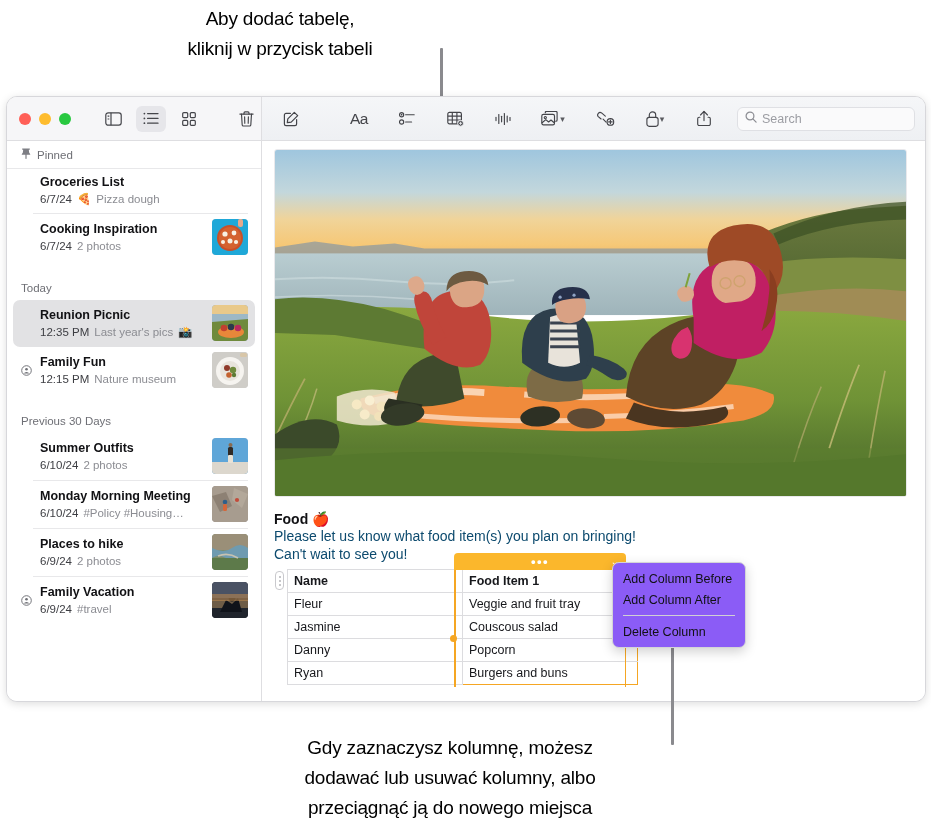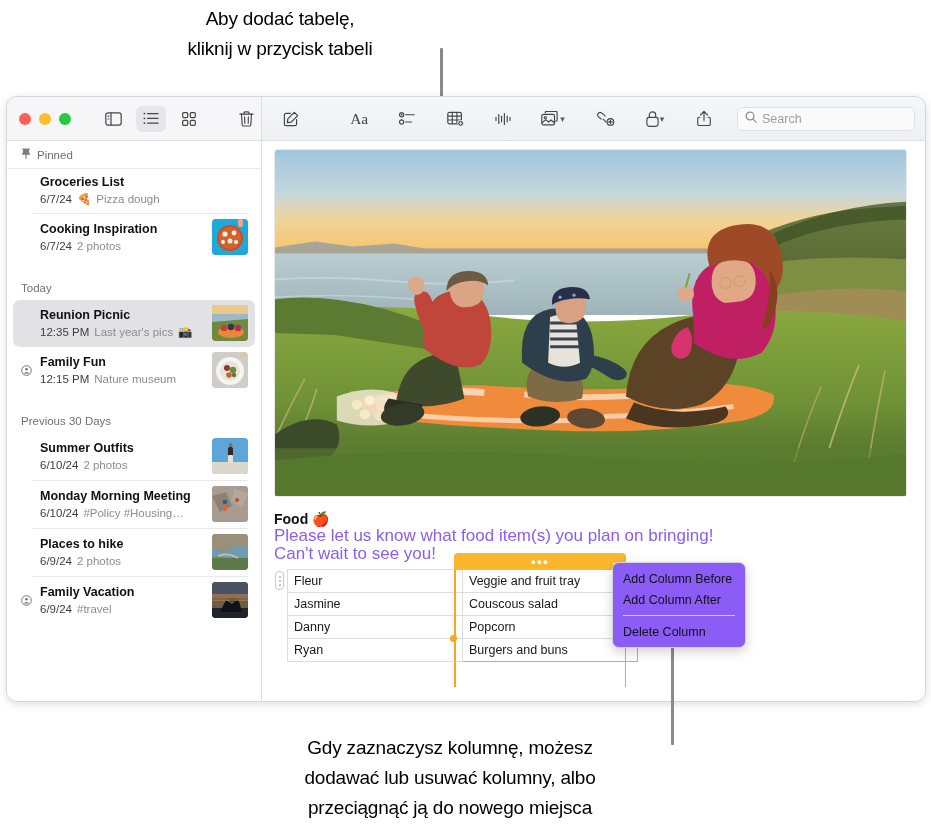--- a/index.html
+++ b/index.html
@@ -182,21 +182,21 @@
     border:1px solid #e9e9ec;
     position:relative;
   }
   #hero svg { display:block; width:100%; height:100%; }
 
   #food-head {
     margin-top:14px;
     font-size:14px; font-weight:bold; color:#111114;
     display:flex; align-items:center; gap:4px;
   }
-  .para { font-size:17px; color:#8b5cf6; line-height:16.5px; margin-top:1px; }
+  .para { font-size:14px; color:#0c4a6e; line-height:16.5px; margin-top:1px; }
 
   
   #table-wrap { position:relative; margin-top:7px; }
   table#food-table {
     border-collapse:collapse;
     table-layout:fixed;
     width:351px;
     margin-left:13px;
   }
   #food-table td {
@@ -359,21 +359,21 @@
           <svg width="16" height="16" viewBox="0 0 16 16" fill="none" stroke="currentColor" stroke-width="1.2" stroke-linecap="round" stroke-linejoin="round">
             <path d="M13.6 8.6 V13 a1.6 1.6 0 0 1-1.6 1.6 H3 A1.6 1.6 0 0 1 1.4 13 V4 A1.6 1.6 0 0 1 3 2.4 h4.4"></path>
             <path d="M11.3 1.3 L14.7 4.7 L8.2 11.2 L4.3 11.7 L4.8 7.8 Z"></path>
           </svg>
         </span>
       </div>
 
       <div style="width:38px"></div>
 
       <div class="tbtn">
-        <span style="font-size:15.5px;letter-spacing:-0.4px;font-family:Liberation Serif, serif;">Aa</span>
+        <span style="font-size:15.5px;letter-spacing:-0.4px;">Aa</span>
       </div>
 
       <div class="tb-gap-md"></div>
 
       <div class="tbtn">
         <span>
           <svg width="16" height="13" viewBox="0 0 16 13" fill="none" stroke="currentColor" stroke-width="1.15" stroke-linecap="round">
             <circle cx="2.6" cy="2.7" r="2.1"></circle>
             <circle cx="2.6" cy="2.7" r="0.85" fill="currentColor" stroke="none"></circle>
             <line x1="6.6" y1="2.7" x2="15.2" y2="2.7"></line>
@@ -818,20 +818,24 @@
             <i></i>
         </div>
 
         <div id="col-bar">
           <span class="dots">•••</span>
           <span class="bar-chev">⌄</span>
         </div>
 
         <table id="food-table">
           <tbody>
+            <tr class="head">
+              <td>Name</td>
+              <td class="col-sel">Food Item 1</td>
+            </tr>
             <tr>
               <td>Fleur</td>
               <td class="col-sel">Veggie and fruit tray</td>
             </tr>
             <tr>
               <td>Jasmine</td>
               <td class="col-sel">Couscous salad</td>
             </tr>
             <tr>
               <td>Danny</td>

